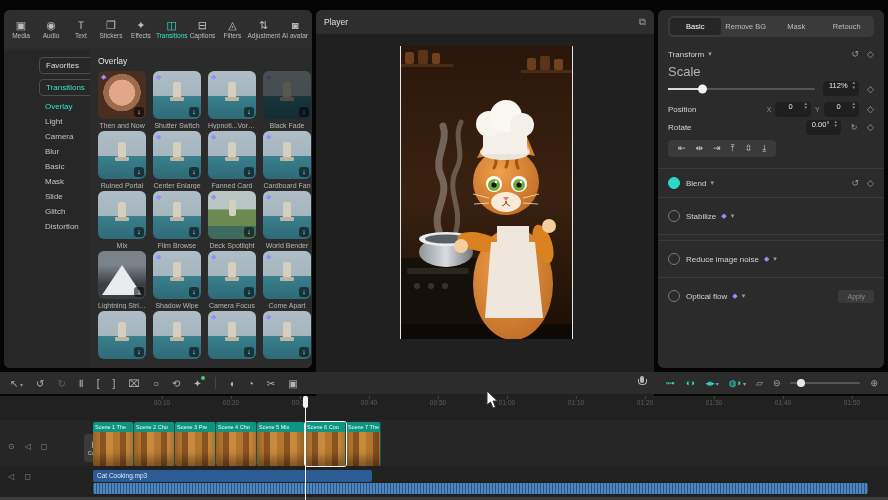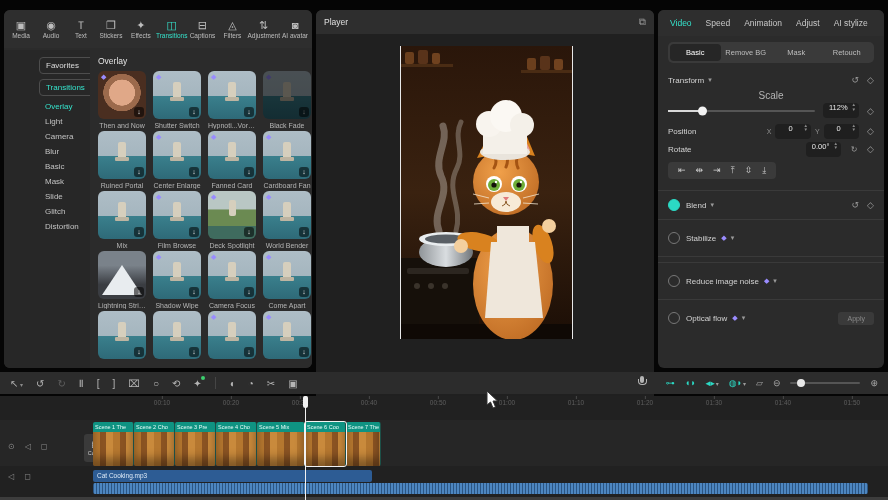--- a/index.html
+++ b/index.html
@@ -429,44 +429,37 @@
             <circle cx="121" cy="79" r="12" fill="#f4f0e9"></circle>
         </svg>
       </div>
       <svg class="cursor-pointer" width="18" height="20" viewBox="0 0 18 20">
         <path d="M5 1 L5 15 L8.5 12 L11 18 L13.5 17 L11 11 L15.5 11 Z" fill="#fff" stroke="#333" stroke-width="1"></path>
       </svg>
     </div>
   </div>
 
   <div class="panel" id="right-panel">
-    <div class="insp-tabs">
-      <span class="insp-tab active">Video</span>
-      <span class="insp-tab">Speed</span>
-      <span class="insp-tab">Animation</span>
-      <span class="insp-tab">Adjust</span>
-      <span class="insp-tab">AI stylize</span>
-    </div>
     <div class="subtab-strip">
       <span class="subtab active">Basic</span>
       <span class="subtab">Remove BG</span>
       <span class="subtab">Mask</span>
       <span class="subtab">Retouch</span>
     </div>
     <div class="insp-body">
       <div class="row">
         <span>Transform</span>
           <span class="chev">▾</span>
         <span class="grow"></span>
         <span class="ctl-icons">
             <span>↺</span>
             <span>◇</span>
           </span>
       </div>
-      <div style="font-size:10px;color:#b5b5b5;margin-top:1px;text-align:center;">Scale</div>
+      <div style="font-size:13px;color:#b5b5b5;margin-top:1px;">Scale</div>
       <div class="slider-row">
         <div class="slider">
             <div class="fill"></div>
             <div class="knob"></div>
           </div>
         <span class="stepper">
             <span class="val">112%</span>
             <span class="arrows">▲<br>▼</span>
           </span>
         <span class="ctl-icons">

